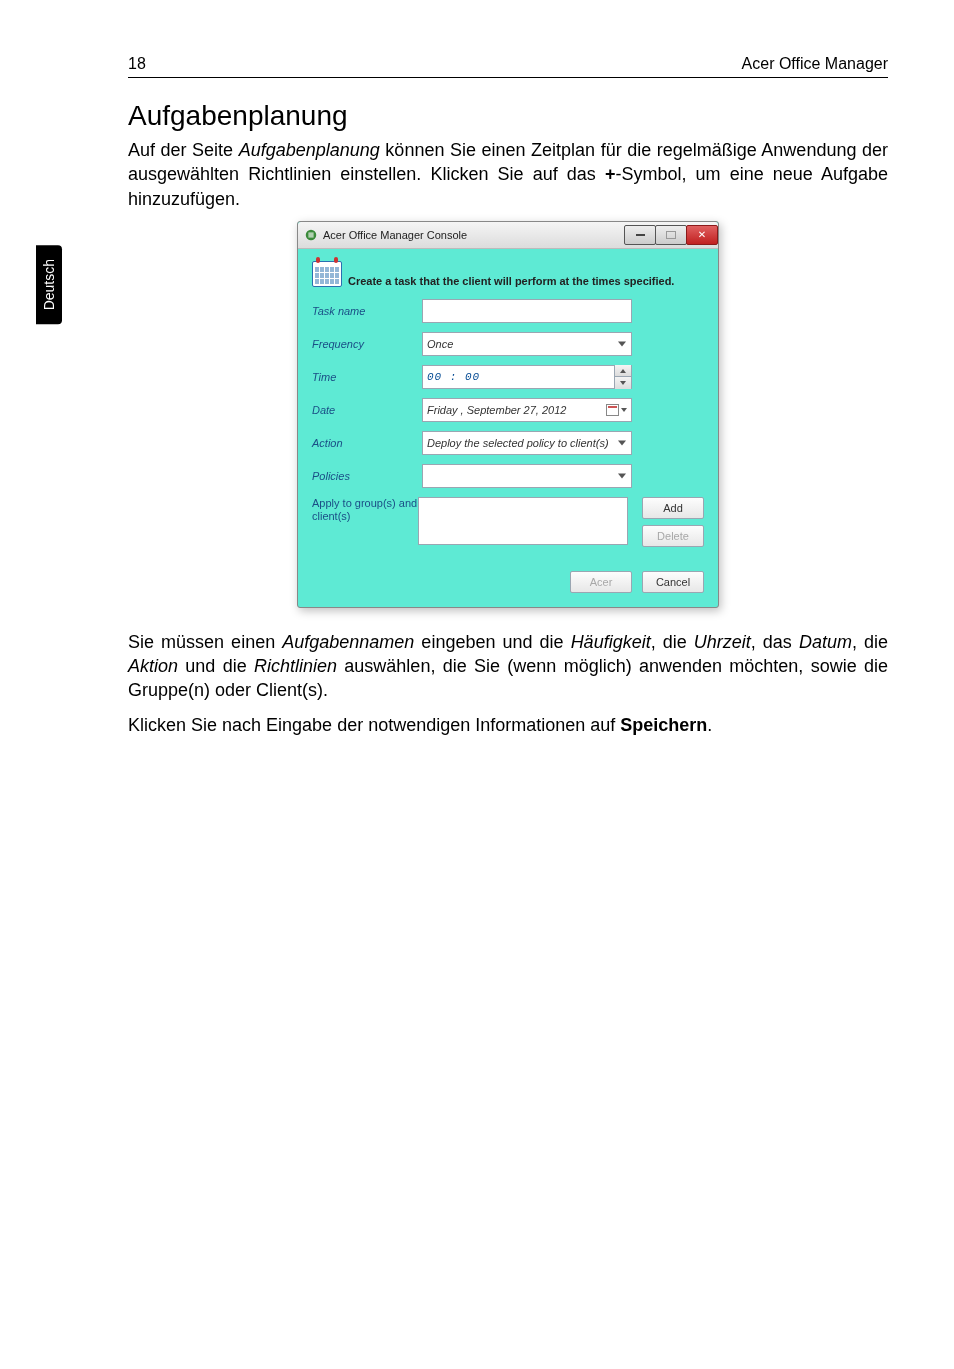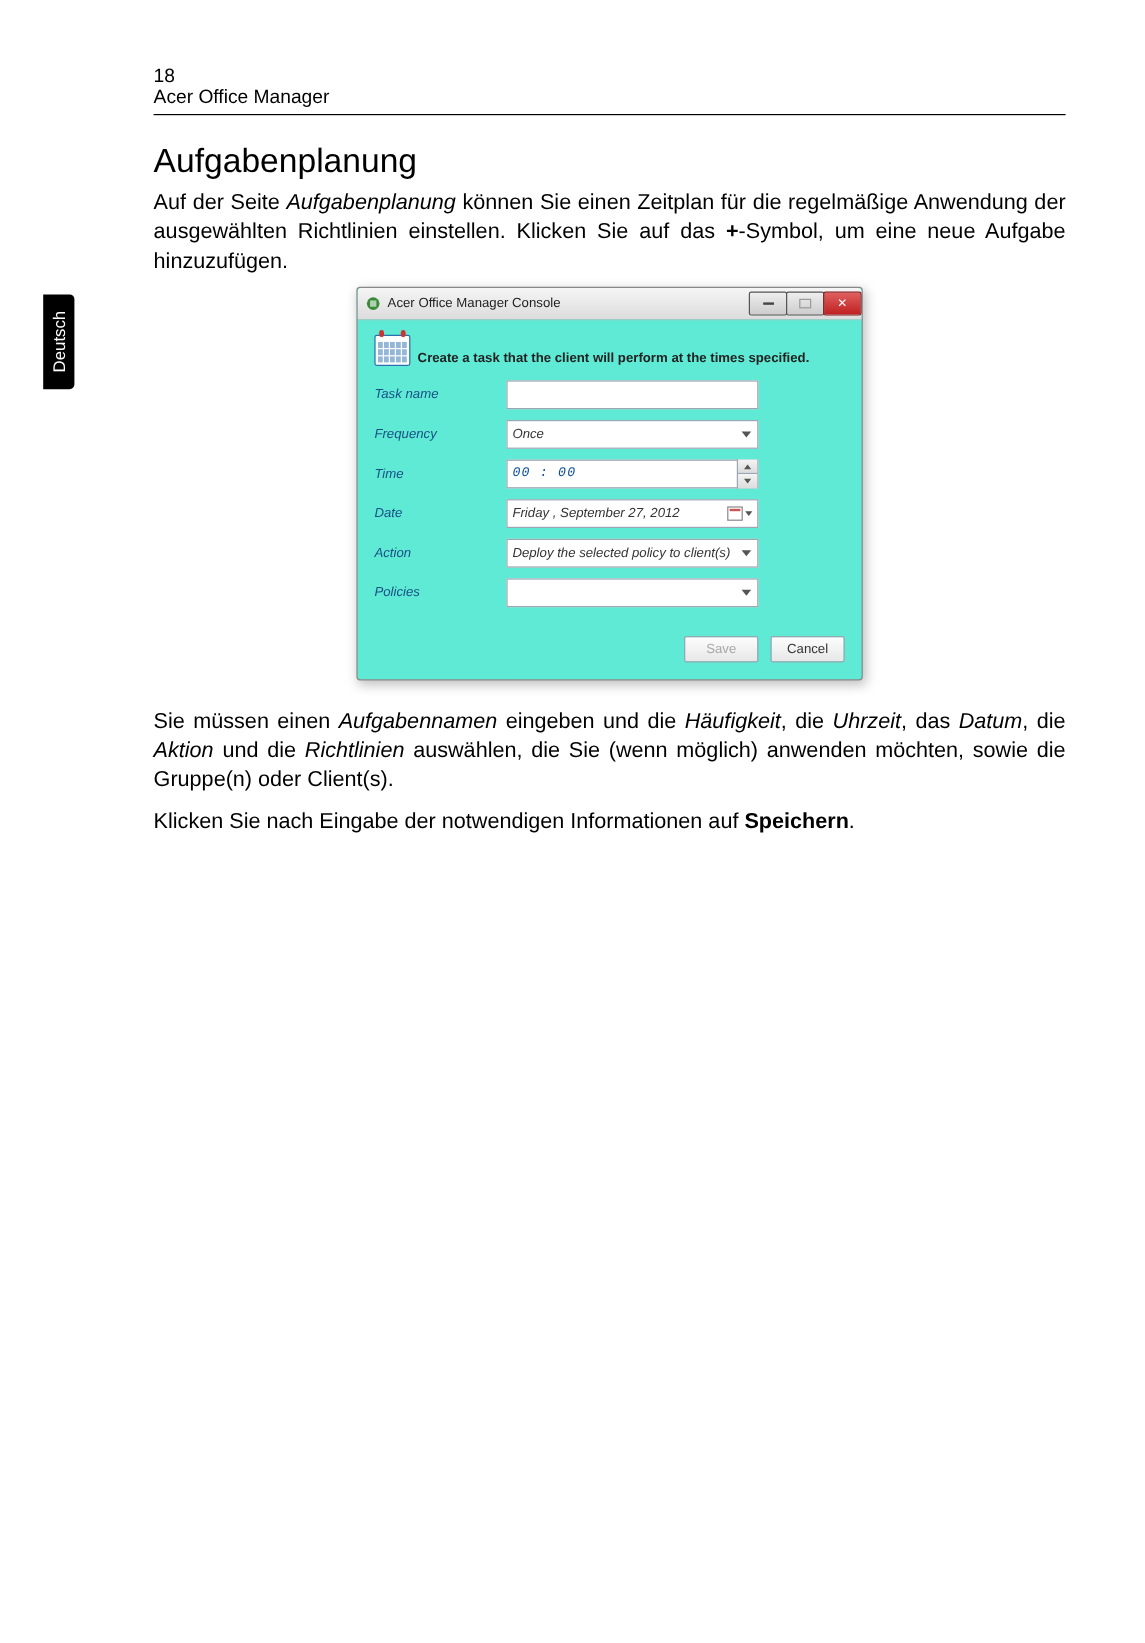--- a/index.html
+++ b/index.html
@@ -25,21 +25,20 @@
   .page {
     width: 760px;
     margin-left: 128px;
     padding-top: 55px;
   }
   .header-row {
     display: flex;
     justify-content: space-between;
     font-size: 16px;
     margin-bottom: 4px;
-    flex-direction: column;
   }
   .header-row .page-num { }
   .header-row .product { }
   hr.top-rule {
     border: none;
     border-top: 1px solid #000;
     margin: 2px 0 22px 0;
   }
   h1.section-title {
     font-size: 28px;
@@ -341,23 +340,31 @@
         <div class="form-row">
           <span class="lbl">Action</span>
           <span class="ctrl select drop">Deploy the selected policy to client(s)</span>
         </div>
 
         <div class="form-row">
           <span class="lbl">Policies</span>
           <span class="ctrl select drop"></span>
         </div>
 
+        <div class="apply-area">
+          <span class="lbl">Apply to group(s) and client(s)</span>
+          <span class="box"></span>
+          <span class="sidebtns">
+            <span class="btn">Add</span>
+            <span class="btn disabled">Delete</span>
+          </span>
+        </div>
 
         <div class="dlg-footer">
-          <span class="btn disabled">Save</span>
+          <span class="btn disabled">Acer</span>
           <span class="btn">Cancel</span>
         </div>
       </div>
     </div>
   </div>
 
   <p class="body">Sie müssen einen <span class="italic">Aufgabennamen</span> eingeben und die <span class="italic">Häufigkeit</span>, die <span class="italic">Uhrzeit</span>, das <span class="italic">Datum</span>, die <span class="italic">Aktion</span> und die <span class="italic">Richtlinien</span> auswählen, die Sie (wenn möglich) anwenden möchten, sowie die Gruppe(n) oder Client(s).</p>
   <p class="body">Klicken Sie nach Eingabe der notwendigen Informationen auf <span class="bold">Speichern</span>.</p>
 
 </div>

